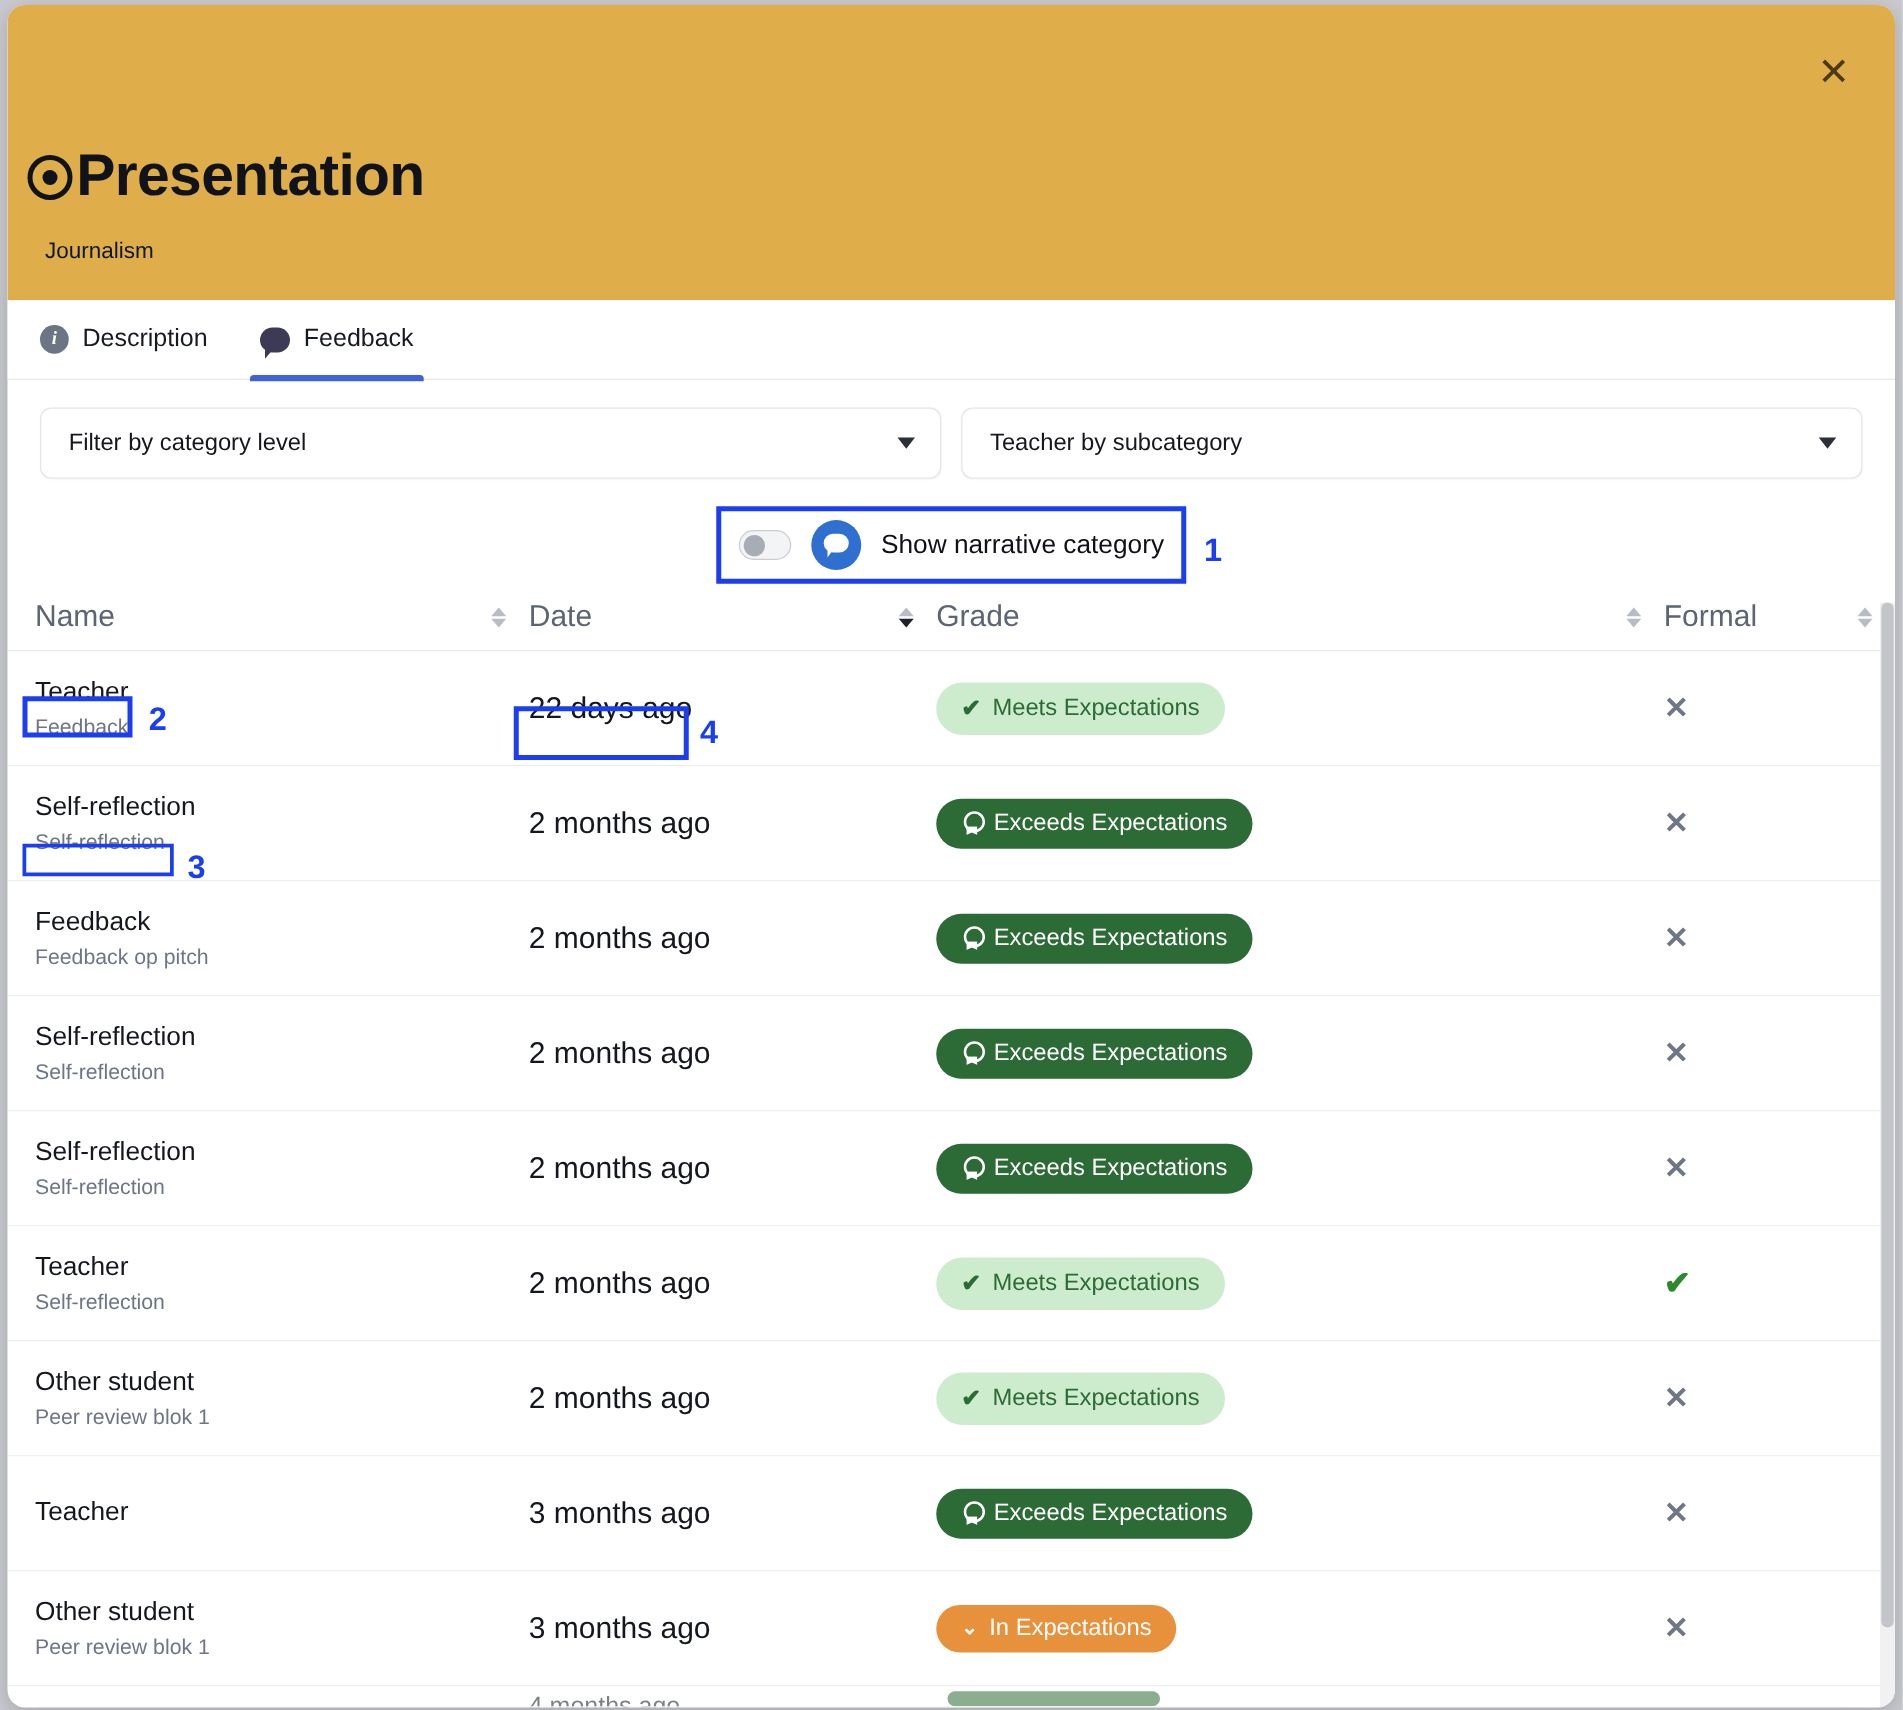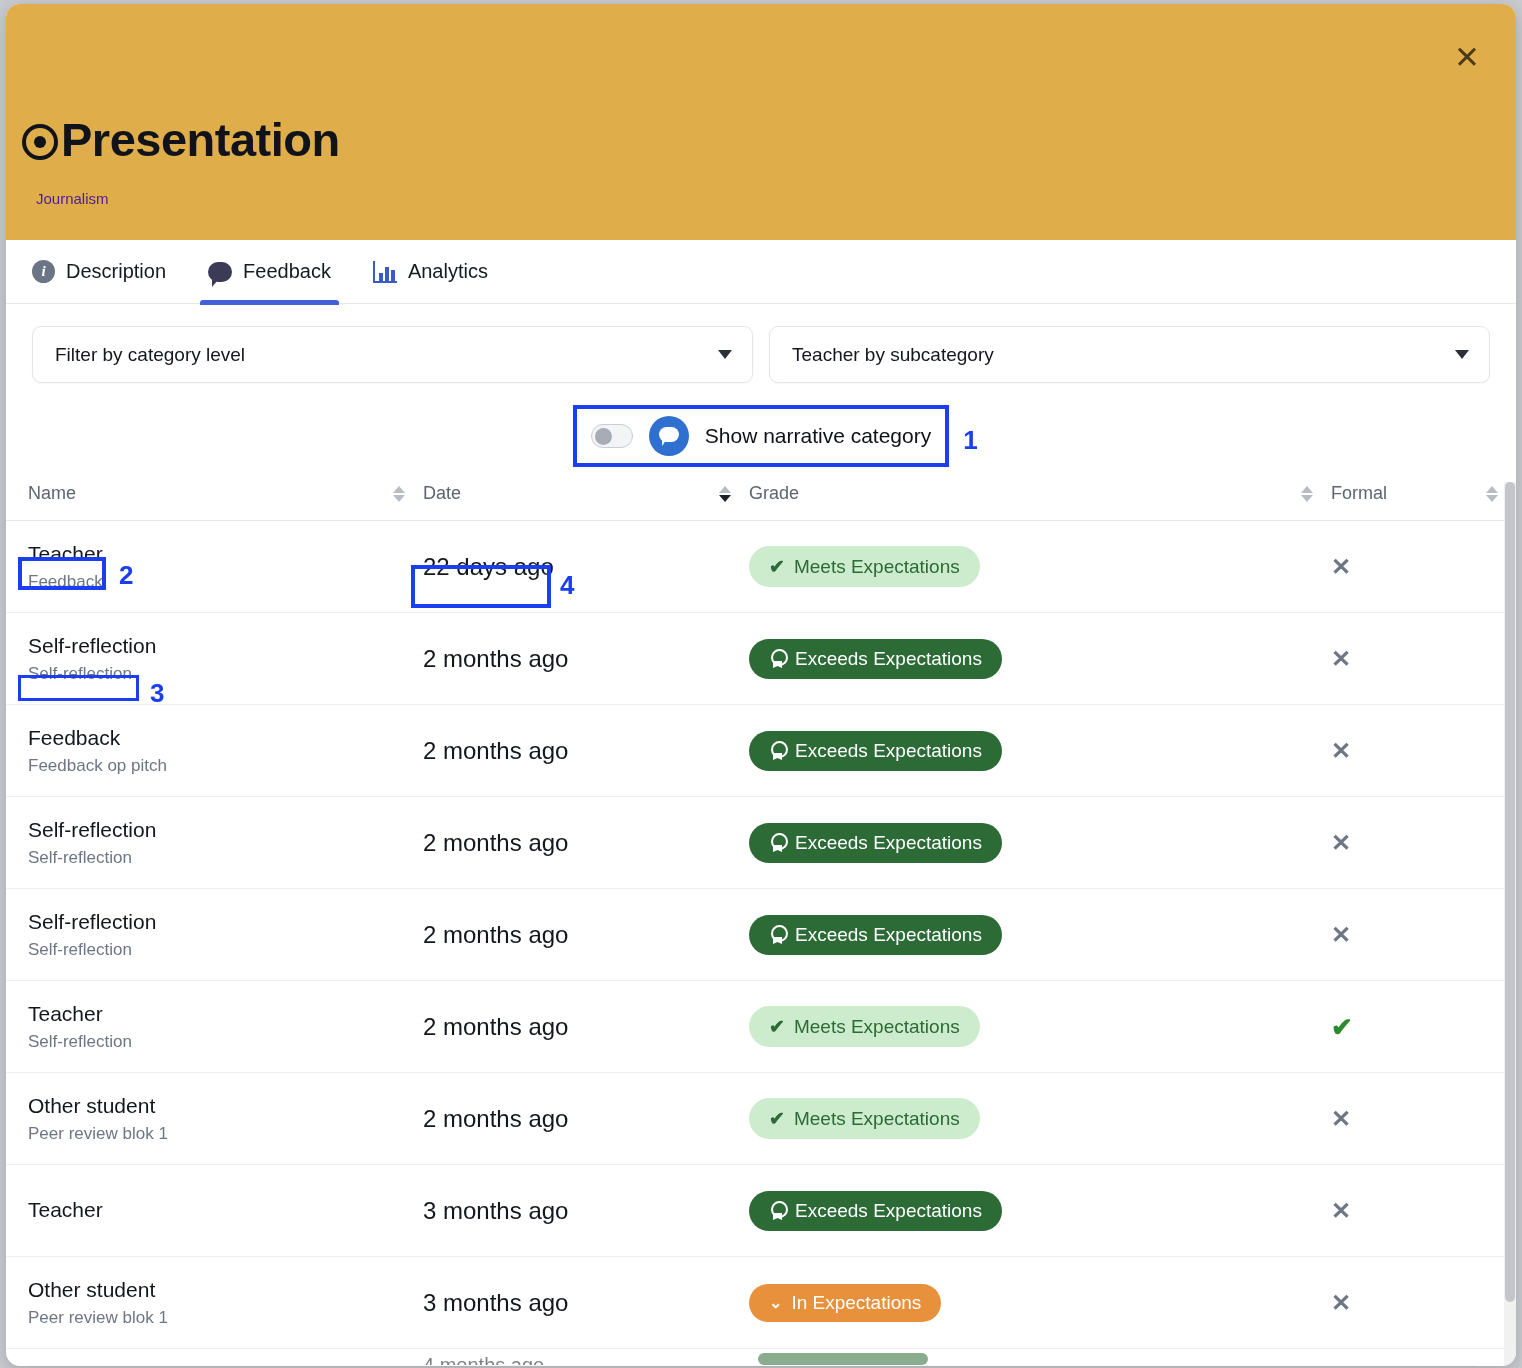--- a/index.html
+++ b/index.html
@@ -66,22 +66,22 @@
     left: 50%; top: 50%;
     transform: translate(-50%,-50%);
     width: 12px; height: 12px;
     background: #10131a;
     border-radius: 50%;
   }
   .hero-sub {
     position: absolute;
     left: 30px;
     top: 186px;
-    font-size: 15px;
-    color: #4c1d95;
+    font-size: 18px;
+    color: #0f172a;
   }
   .close-btn {
     position: absolute;
     right: 28px;
     top: 32px;
     width: 42px;
     height: 42px;
     display: flex;
     align-items: center;
     justify-content: center;
@@ -252,21 +252,21 @@
     padding-left: 22px;
     border-bottom: 1px solid #edeff2;
   }
   .col-name   { width: 395px; }
   .col-date   { width: 326px; }
   .col-grade  { flex: 1; }
   .col-formal { width: 185px; }
 
   .th {
     display:flex; align-items:center;
-    font-size: 18px; color: #5d6472;
+    font-size: 24px; color: #5d6472;
     position: relative;
   }
   .th .sorter {
     position: absolute;
     right: 18px;
     display: flex; flex-direction: column; gap: 2px;
     line-height: 0;
   }
   .th .sorter b, .th .sorter s {
     display:block; width:0; height:0; text-decoration: none;
@@ -387,29 +387,20 @@
     <div class="tabs">
       <div class="tab">
         <span class="ic-info">i</span>
         <span>Description</span>
 
       </div>
       <div class="tab active">
         <span class="ic-bubble"></span>
         <span>Feedback</span>
         <span class="underline"></span>
-      </div>
-      <div class="tab">
-        <span class="ic-chart">
-            <i></i>
-            <i></i>
-            <i></i>
-          </span>
-        <span>Analytics</span>
-
       </div>
     </div>
 
     <div class="filters">
       <div class="select">
         <span>Filter by category level</span>
         <span class="caret"></span>
       </div>
       <div class="select">
         <span>Teacher by subcategory</span>

